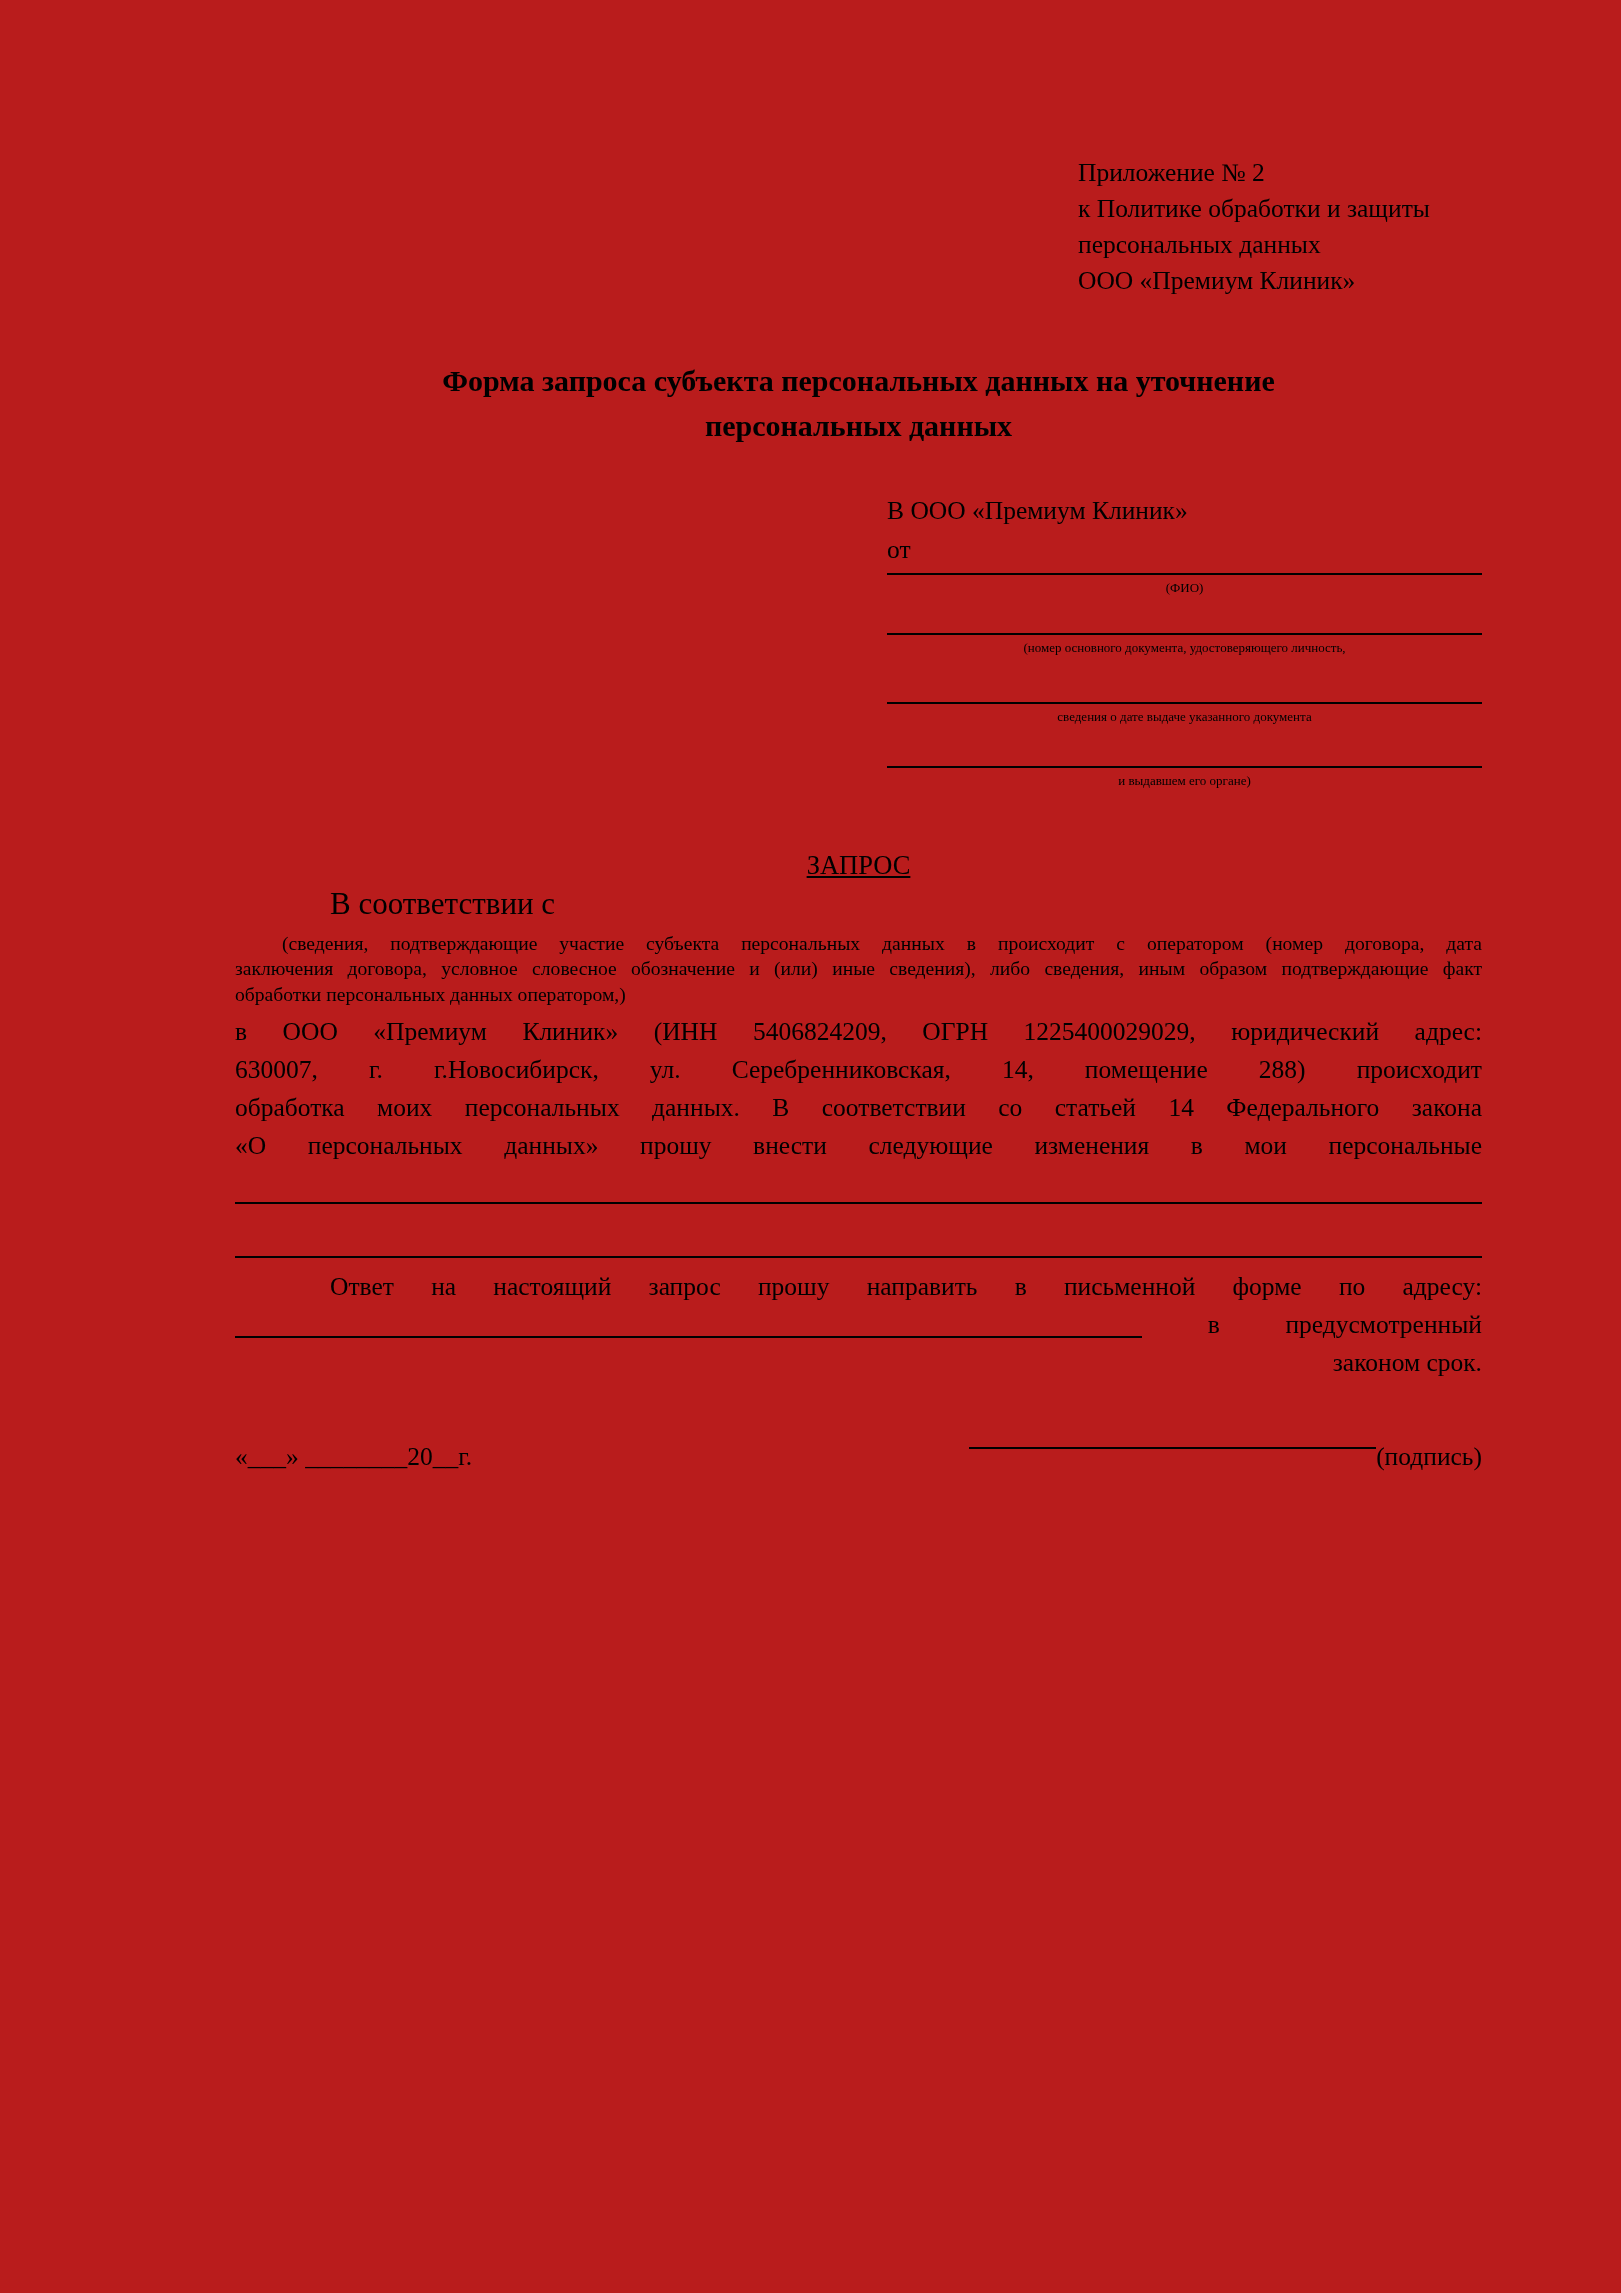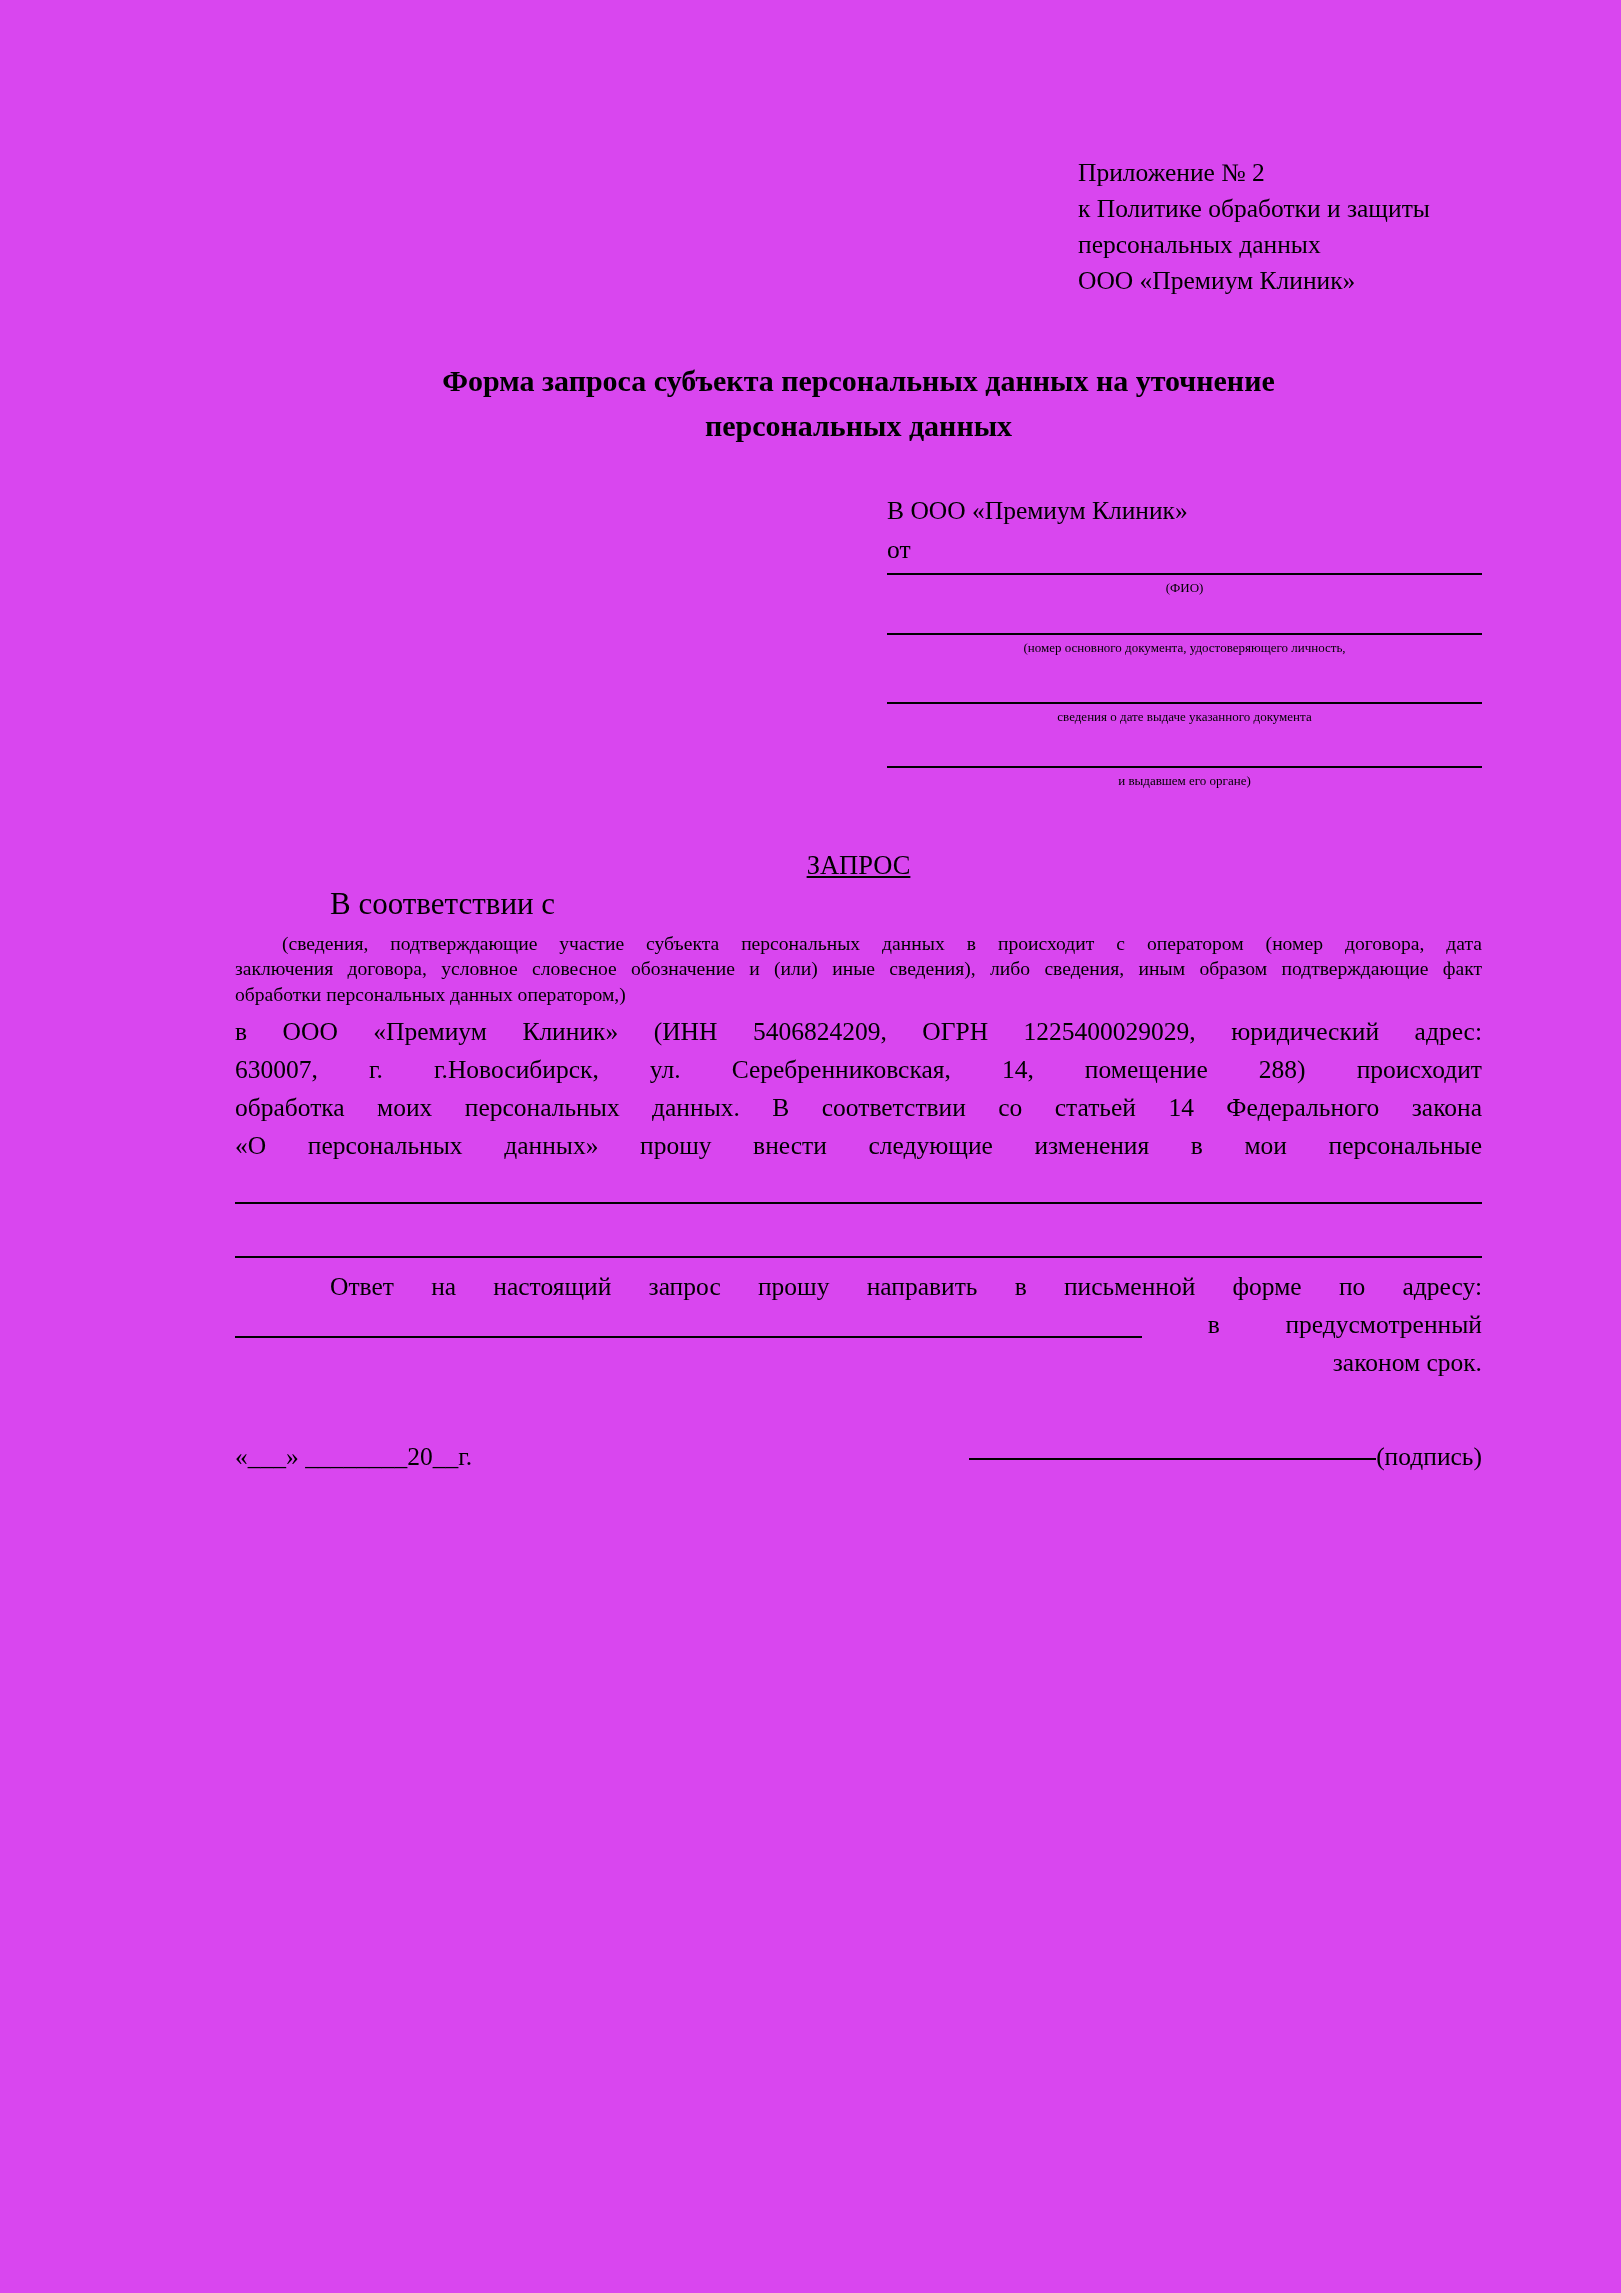--- a/index.html
+++ b/index.html
@@ -7,21 +7,21 @@
   body {
     width: 1621px; height: 2294px;
     font-family: "Liberation Serif", "DejaVu Serif", serif;
     color: #000;
     position: relative;
   }
   .page {
     position: absolute; top: 0; left: 0;
     width: 1621px; height: 2294px;
     padding: 155px 139px 0 235px;
-    background: #d946ef;
+    background: #b91c1c;
   }
   
   .header-block {
     margin-left: 843px;
     font-size: 25.5px; line-height: 36px;
     text-align: left;
   }
   
   .doc-title {
     margin-top: 59px;
@@ -97,21 +97,21 @@
   }
   .answer-par .ln3 { text-align: right; }
   
   .footer-row {
     margin-top: 55px;
     display: flex;
     justify-content: space-between;
     align-items: flex-end;
     font-size: 25.5px; line-height: 39px;
   }
-  .sig-group { display: flex; align-items: center; }
+  .sig-group { display: flex; align-items: flex-start; }
   .sig-line {
     width: 407px;
     height: 11.8px;
     border-bottom: 2.9px solid #000;
     margin-bottom: 5.9px;
   }
 </style>
 </head>
 <body>
 

